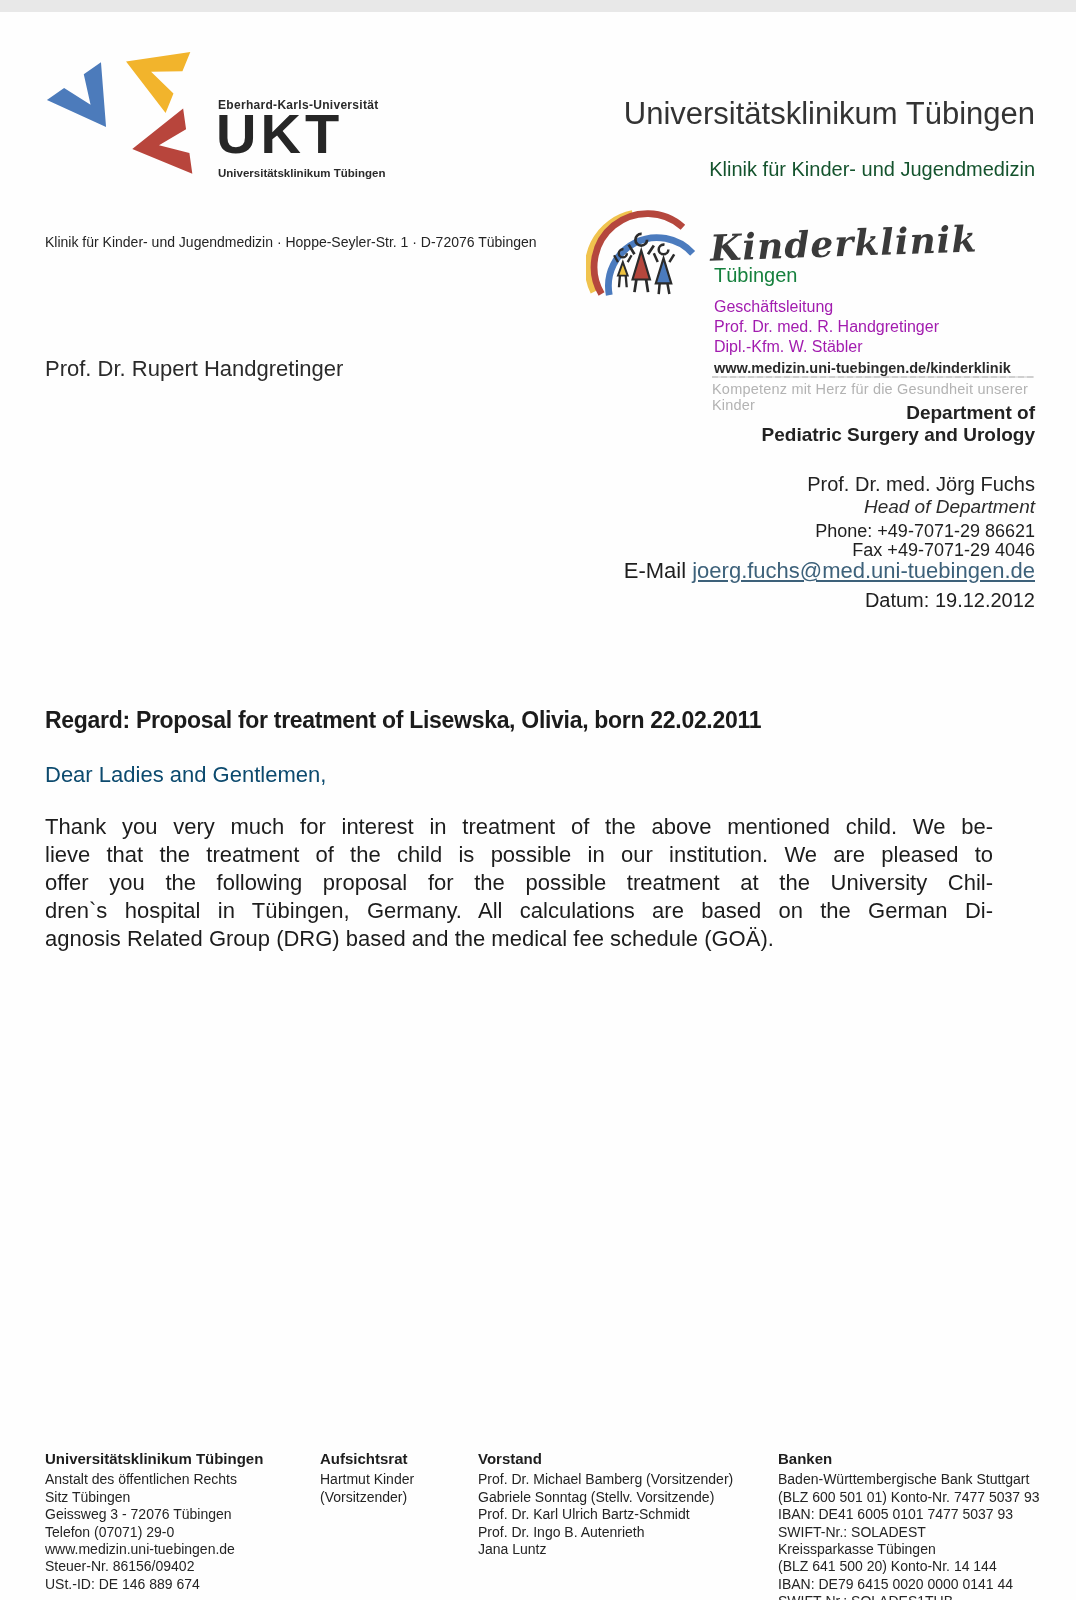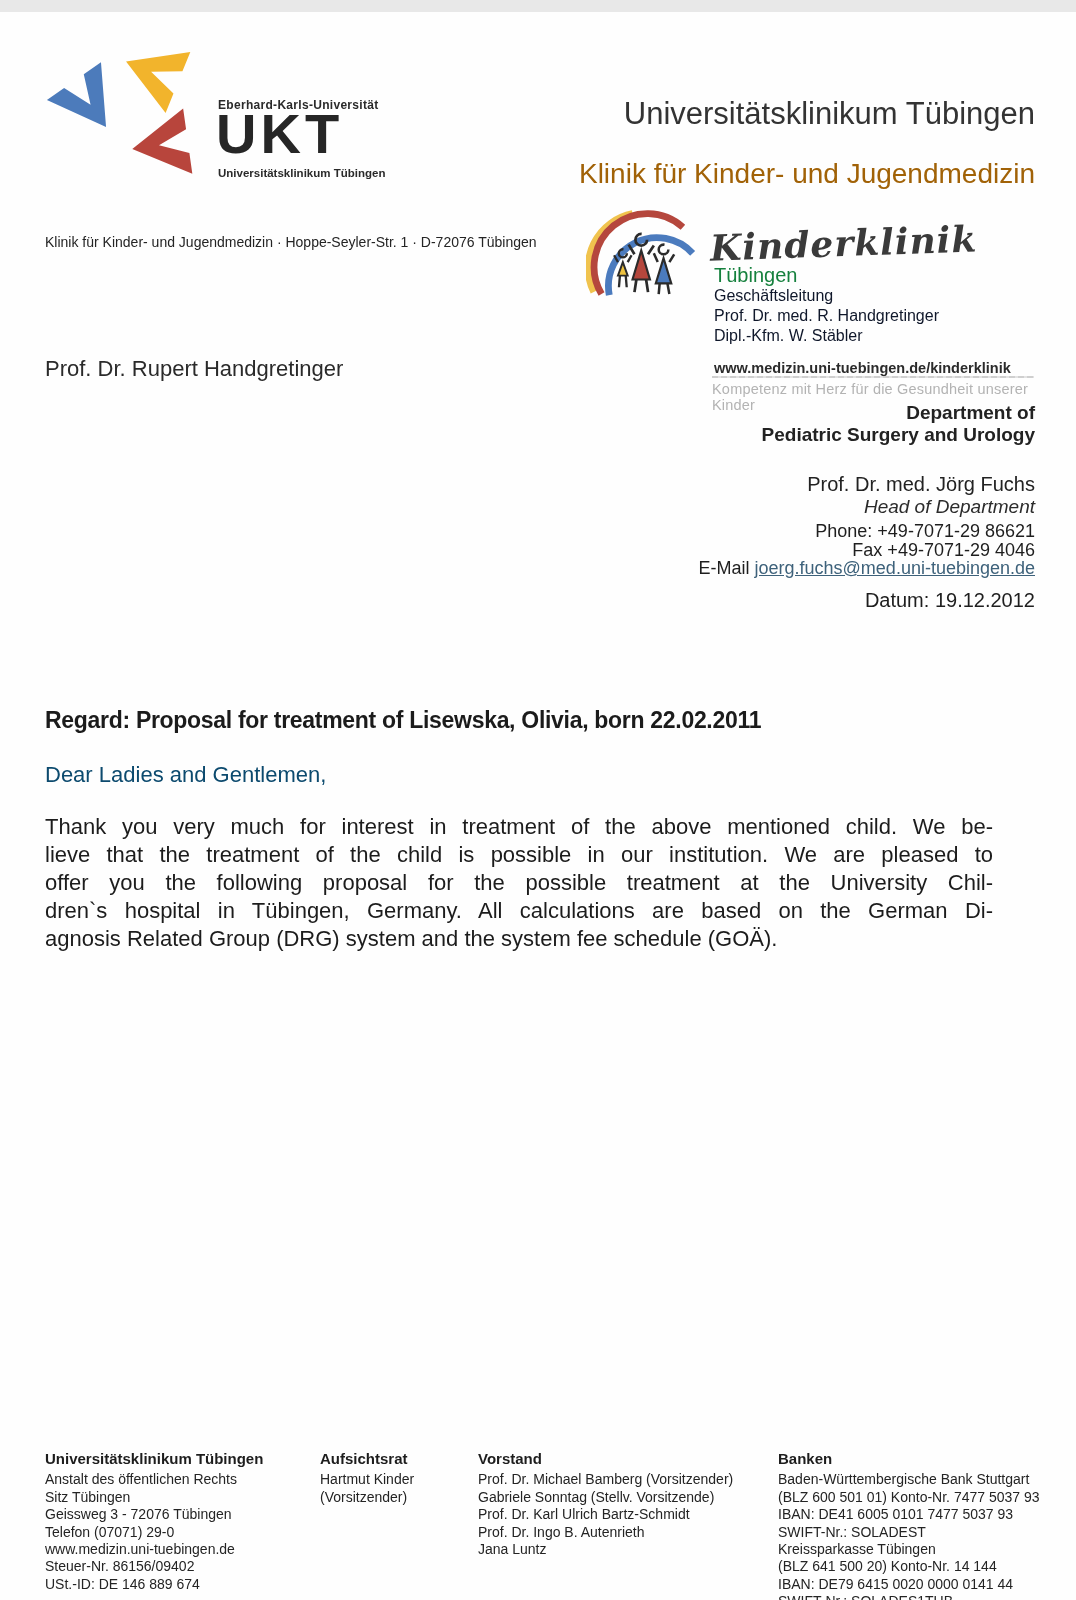--- a/index.html
+++ b/index.html
@@ -16,38 +16,38 @@
   .ukt-eberhard { left:218px; top:86px; font-size:12px; font-weight:bold; letter-spacing:.3px; color:#2a2a2a; }
   .ukt-abbr { left:216px; top:94px; font-size:56px; font-weight:bold; letter-spacing:4px; color:#262626; line-height:1; }
   .ukt-sub { left:218px; top:155px; font-size:11.5px; font-weight:bold; color:#2a2a2a; }
 
   .sender-line { left:45px; top:222px; font-size:14px; color:#242424; }
   .addressee { left:45px; top:344px; font-size:22px; color:#2a2a2a; }
 
   
   .rcol { left:540px; width:495px; text-align:right; }
   .hr-title { top:84px; font-size:31px; color:#333; }
-  .hr-subtitle { top:146px; font-size:28px; color:#a16207; }
+  .hr-subtitle { top:146px; font-size:20px; color:#14532d; }
 
   .kk-script { left:710px; top:210px; font-family:"DejaVu Serif", serif; font-style:italic; font-weight:bold;
                font-size:36px; color:#3a3a3a; transform:rotate(-2deg); letter-spacing:1px; }
   .kk-city { left:714px; top:252px; font-size:20px; color:#15803d; }
 
-  .mgmt { left:714px; top:274px; font-size:16px; line-height:20px; color:#0f172a; }
+  .mgmt { left:714px; top:285px; font-size:16px; line-height:20px; color:#a21caf; }
   .mgmt-www { left:714px; top:348px; font-size:14.5px; font-weight:bold; color:#2b2b2b; }
   .gray-rule { left:712px; top:364px; width:322px; height:2px;
                background:repeating-linear-gradient(90deg,#cfcfcf 0 6px,#e3e3e3 6px 9px); }
   .tagline { left:712px; top:369px; width:324px; font-size:14.5px; color:#b3b3b3; letter-spacing:.2px; }
 
   .dept { top:390px; font-weight:bold; font-size:19px; line-height:22px; color:#222; }
   .fuchs-name { top:461px; font-weight:normal; font-size:20px; color:#222; }
   .fuchs-title { top:484px; font-style:italic; font-size:19px; color:#2b2b2b; }
   .phone { top:509px; font-size:18px; }
   .fax { top:528px; font-size:18px; }
-  .emailline { top:546px; font-size:18px; }
+  .emailline { top:546px; font-size:22px; }
   .emailline a { color:#3d617a; text-decoration:underline; }
   .datum { top:577px; font-size:20px; }
 
   
   .subject { left:45px; top:695px; font-size:23px; font-weight:bold; color:#1b1b1b; letter-spacing:-0.3px; }
   .salutation { left:45px; top:750px; font-size:22px; color:#0c4a6e; }
   .bodytext { left:45px; top:801px; width:948px; font-size:22px; color:#1c1c1c; }
   .bodytext .bline { text-align:justify; text-align-last:justify; line-height:28px; white-space:nowrap; }
   .bodytext .bline.last { text-align-last:left; }
 
@@ -136,21 +136,21 @@
   <div class="abs rcol emailline"><span>E-Mail </span><a href="#">joerg.fuchs@med.uni-tuebingen.de</a></div>
   <div class="abs rcol datum">Datum: 19.12.2012</div>
 
   <div class="abs subject">Regard: Proposal for treatment of Lisewska, Olivia, born 22.02.2011</div>
   <div class="abs salutation">Dear Ladies and Gentlemen,</div>
   <div class="abs bodytext">
     <div class="bline">Thank you very much for interest in treatment of the above mentioned child. We be-</div>
     <div class="bline">lieve that the treatment of the child is possible in our institution. We are pleased to</div>
     <div class="bline">offer you the following proposal for the possible treatment at the University Chil-</div>
     <div class="bline">dren`s hospital in Tübingen, Germany. All calculations are based on the German Di-</div>
-    <div class="bline last">agnosis Related Group (DRG) system and the system fee schedule (GOÄ).</div>
+    <div class="bline last">agnosis Related Group (DRG) based and the medical fee schedule (GOÄ).</div>
   </div>
 
   <div class="abs fcol fc1">
     <div class="ftitle">Universitätsklinikum Tübingen</div>
     <div>Anstalt des öffentlichen Rechts</div>
     <div>Sitz Tübingen</div>
     <div>Geissweg 3 - 72076 Tübingen</div>
     <div>Telefon (07071) 29-0</div>
     <div>www.medizin.uni-tuebingen.de</div>
     <div>Steuer-Nr. 86156/09402</div>

